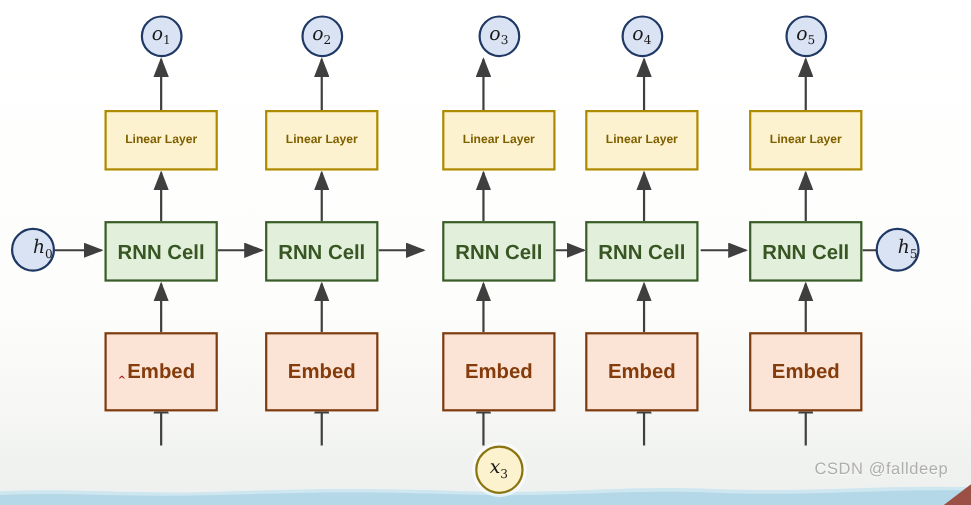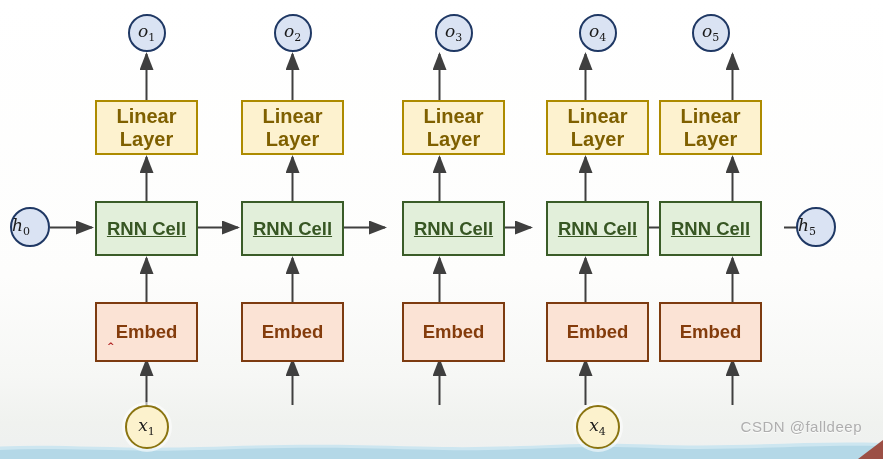--- a/index.html
+++ b/index.html
@@ -34,21 +34,21 @@
   .output-node{top:14px;width:38px;height:38px;}
   .input-node{
     top:405px;width:44px;height:44px;
     background:var(--input-fill,#fcf2cd);
     border-color:var(--input-stroke,#8a7410);
     box-shadow:0 0 0 3px rgba(255,255,255,.55);
   }
   .state-node{
     position:absolute;width:40px;height:40px;top:207px;
     border-radius:50%;
-    display:flex;align-items:center;justify-content:flex-start;
+    display:flex;align-items:center;justify-content:flex-end;
     box-sizing:border-box;
     background:var(--state-fill,#dae3f3);
     border:2.5px solid var(--state-stroke,#1f3864);
     z-index:3;
   }
   .state-node.left{left:10px;}
   .state-node.right{left:796px;}
   .math{
     font-family:"DejaVu Serif",serif;
     font-style:italic;font-size:17px;color:#1a1a1a;line-height:1;
@@ -60,32 +60,32 @@
     box-sizing:border-box;
     display:flex;align-items:center;justify-content:center;
     text-align:center;font-weight:bold;
     line-height:1.15;
   }
   .box.linear{
     top:100px;height:55px;
     background:var(--linear-fill,#fdf2cf);
     border:2.5px solid var(--linear-stroke,#ad8b00);
     color:var(--linear-text,#7f6000);
-    font-size:20px;
+    font-size:11px;
   }
   .box.linear span{display:block;width:70px;}
   .box.rnn{
     top:201px;height:55px;
     background:var(--rnn-fill,#e2efda);
     border:2.5px solid var(--rnn-stroke,#3a5c28);
     color:var(--rnn-text,#375623);
-    font-size:18.5px;white-space:nowrap;text-decoration:underline;
+    font-size:18.5px;white-space:nowrap;
   }
   .box.embed{
-    top:302px;height:60px;
+    top:302px;height:72px;
     background:var(--embed-fill,#fbe3d5);
     border:2.5px solid var(--embed-stroke,#7d3b10);
     color:var(--embed-text,#843c0c);
     font-size:18.5px;white-space:nowrap;
   }
   .stray-mark{
     position:absolute;left:107px;top:341px;z-index:4;
     font-size:9px;font-weight:bold;color:var(--stray,#b02020);
     font-family:"DejaVu Sans",sans-serif;
   }
@@ -157,74 +157,71 @@
     </div>
     <div class="box linear">
         <span>Linear Layer</span>
       </div>
     <div class="box rnn">
         <span>RNN Cell</span>
       </div>
     <div class="box embed">
         <span>Embed</span>
       </div>
+  </div>
+
+  <div class="column" style="left:241px">
+    <div class="node output-node">
+      <span class="math"><i>o</i><sub>2</sub></span>
+    </div>
+    <div class="box linear">
+        <span>Linear Layer</span>
+      </div>
+    <div class="box rnn">
+        <span>RNN Cell</span>
+      </div>
+    <div class="box embed">
+        <span>Embed</span>
+      </div>
+  </div>
+
+  <div class="column" style="left:402px">
+    <div class="node output-node">
+      <span class="math"><i>o</i><sub>3</sub></span>
+    </div>
+    <div class="box linear">
+        <span>Linear Layer</span>
+      </div>
+    <div class="box rnn">
+        <span>RNN Cell</span>
+      </div>
+    <div class="box embed">
+        <span>Embed</span>
+      </div>
     <div class="node input-node">
-      <span class="math"><i>x</i><sub>1</sub></span>
-    </div>
-  </div>
-
-  <div class="column" style="left:241px">
-    <div class="node output-node">
-      <span class="math"><i>o</i><sub>2</sub></span>
-    </div>
-    <div class="box linear">
-        <span>Linear Layer</span>
-      </div>
-    <div class="box rnn">
-        <span>RNN Cell</span>
-      </div>
-    <div class="box embed">
-        <span>Embed</span>
-      </div>
-  </div>
-
-  <div class="column" style="left:402px">
-    <div class="node output-node">
-      <span class="math"><i>o</i><sub>3</sub></span>
-    </div>
-    <div class="box linear">
-        <span>Linear Layer</span>
-      </div>
-    <div class="box rnn">
-        <span>RNN Cell</span>
-      </div>
-    <div class="box embed">
-        <span>Embed</span>
-      </div>
-  </div>
-
-  <div class="column" style="left:546px">
+      <span class="math"><i>x</i><sub>3</sub></span>
+    </div>
+  </div>
+
+  <div class="column" style="left:532px">
     <div class="node output-node">
       <span class="math"><i>o</i><sub>4</sub></span>
     </div>
     <div class="box linear">
         <span>Linear Layer</span>
       </div>
     <div class="box rnn">
         <span>RNN Cell</span>
       </div>
     <div class="box embed">
         <span>Embed</span>
       </div>
-    <div class="node input-node">
-      <span class="math"><i>x</i><sub>4</sub></span>
-    </div>
-  </div>
-
-  <div class="column" style="left:659px">
+  </div>
+
+  <div class="column" style="left:681px">
     <div class="node output-node">
       <span class="math"><i>o</i><sub>5</sub></span>
     </div>
     <div class="box linear">
         <span>Linear Layer</span>
       </div>
     <div class="box rnn">
         <span>RNN Cell</span>
       </div>
     <div class="box embed">

